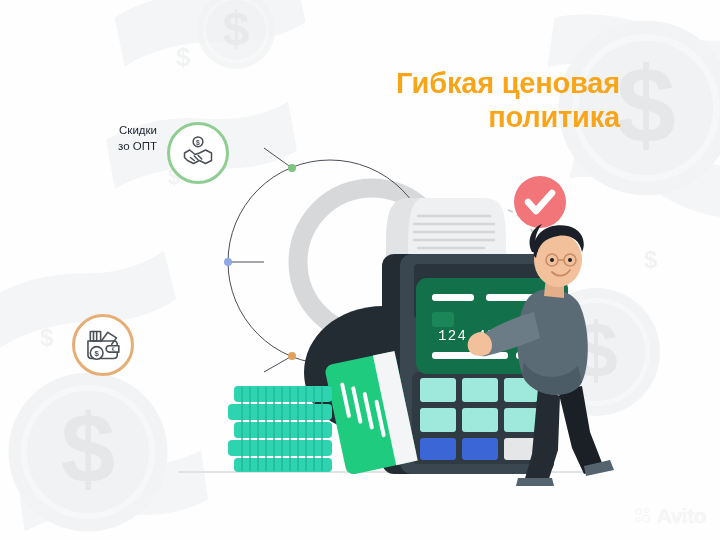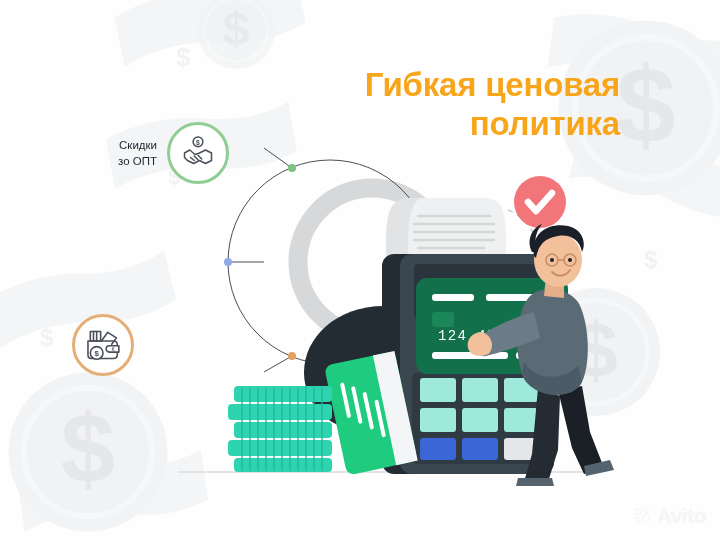--- a/index.html
+++ b/index.html
@@ -19,31 +19,31 @@
 
   
   .bg-layer { position: absolute; inset: 0; z-index: 0; pointer-events: none; }
 
   
   #title {
     position: absolute;
     left: 300px; top: 66px;
     width: 320px;
     text-align: right;
-    font-size: 33px;
+    font-size: 29px;
     line-height: 1.18;
     font-weight: bold;
     color: #F9A51A;
     letter-spacing: -0.2px;
     z-index: 30;
     white-space: pre-line;
   }
 
   
-  .feature { position: absolute; z-index: 25; display: flex; align-items: center; }
+  .feature { position: absolute; z-index: 25; display: flex; }
   .feature .ftext {
     font-size: 11.5px;
     line-height: 1.42;
     color: #1f2430;
     text-align: right;
     white-space: pre-line;
   }
   .badge {
     position: relative;
     width: 62px; height: 62px;

